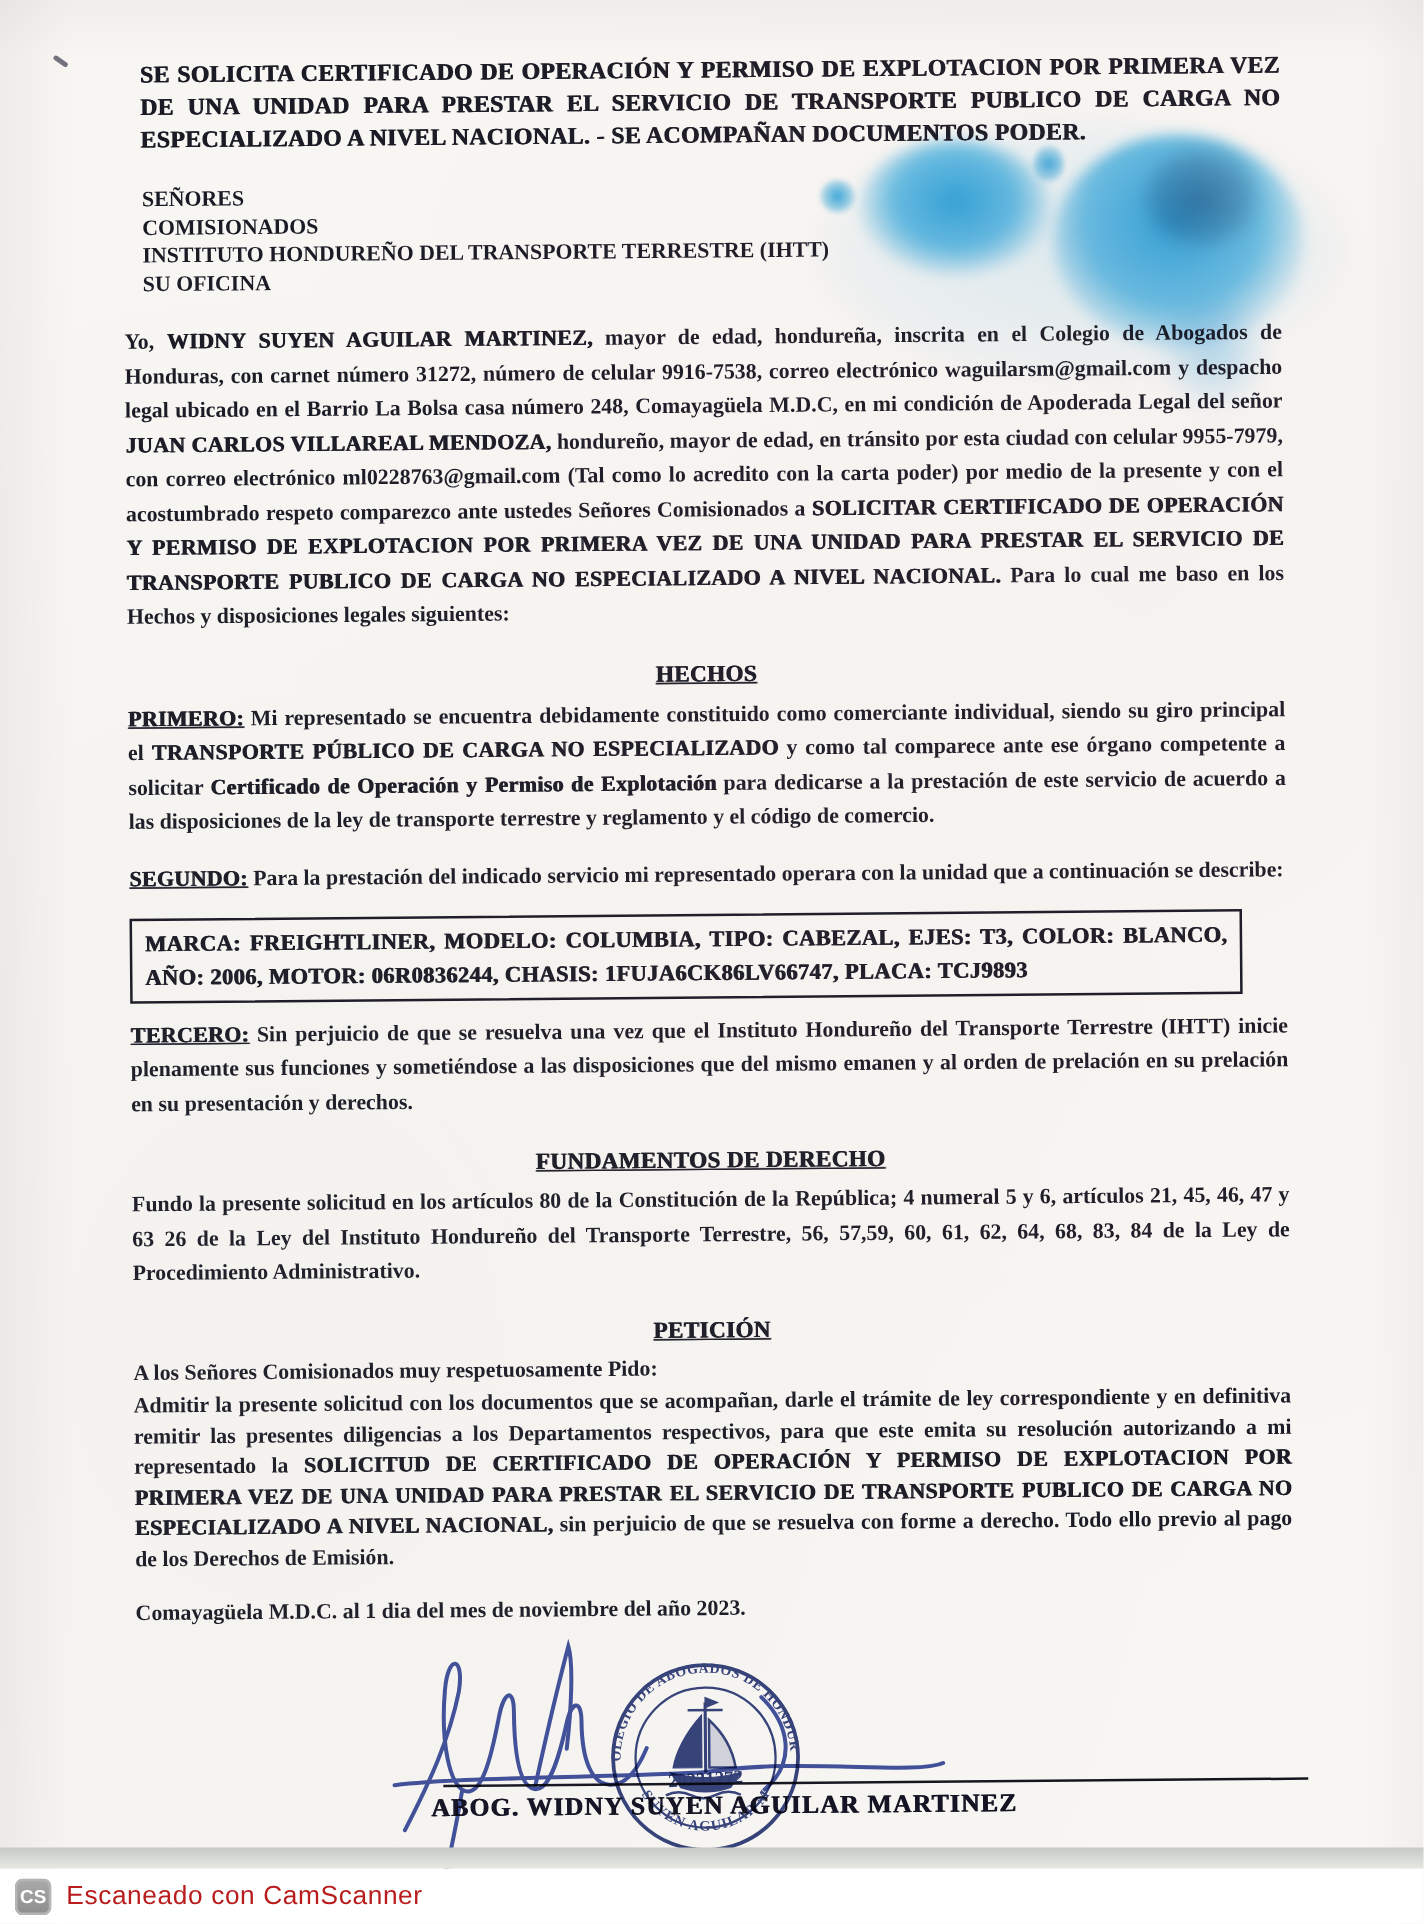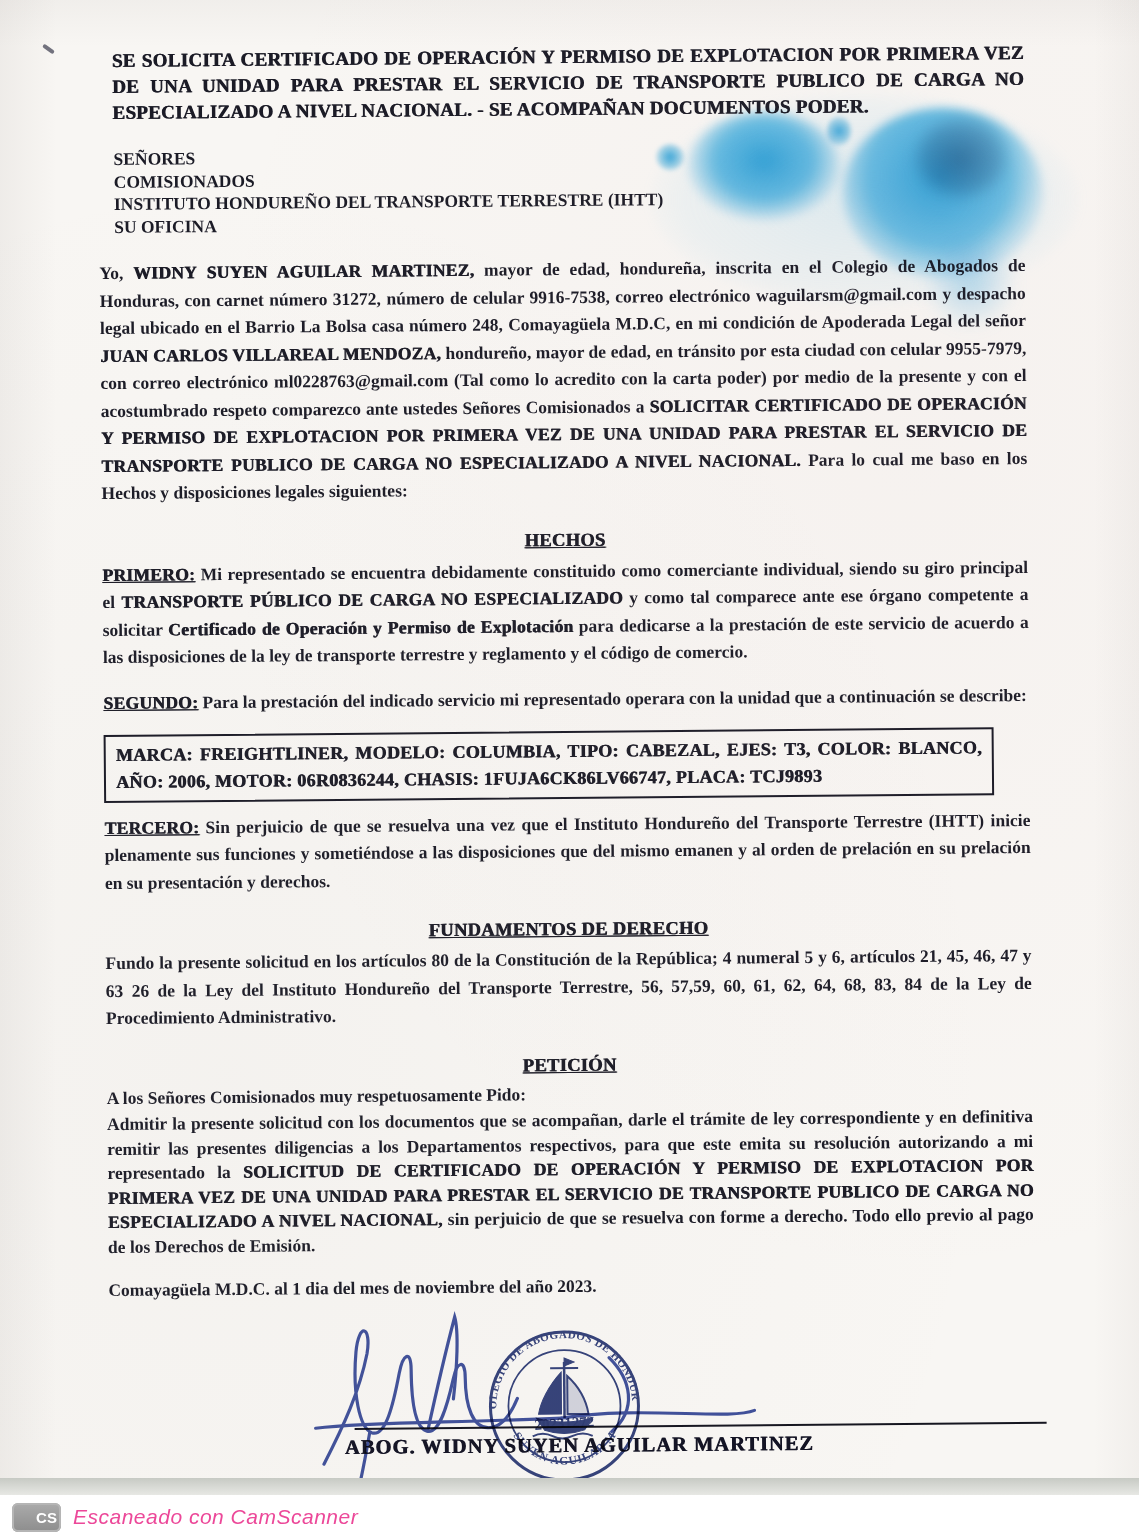--- a/index.html
+++ b/index.html
@@ -79,23 +79,22 @@
     position:absolute;left:0;top:1495px;width:100%;height:44px;background:#ffffff;z-index:8;
     display:flex;align-items:center;gap:12px;padding-left:12px;box-sizing:border-box;
     font-family:"Liberation Sans", sans-serif;
   }
   .cs-badge{
     width:29px;height:29px;border-radius:6px;flex:0 0 auto;
     background:linear-gradient(#ababab,#8d8d8d);
     color:#fff;font-weight:700;font-size:15px;
     display:flex;align-items:center;justify-content:center;
     box-shadow:0 0 0 2px #b5b5b5 inset;
-    padding-left:20px;
   }
-  .cs-label{color:#ec4899;font-size:21px;letter-spacing:0.5px;font-style:italic;}
+  .cs-label{color:#b91c1c;font-size:21px;letter-spacing:0.5px;}
 </style>
 </head>
 <body>
 
 <div class="page">
 
   <div class="corner-mark"></div>
   <div class="stain stain-halo"></div>
   <div class="stain stain-a"></div>
   <div class="stain stain-b"></div>

